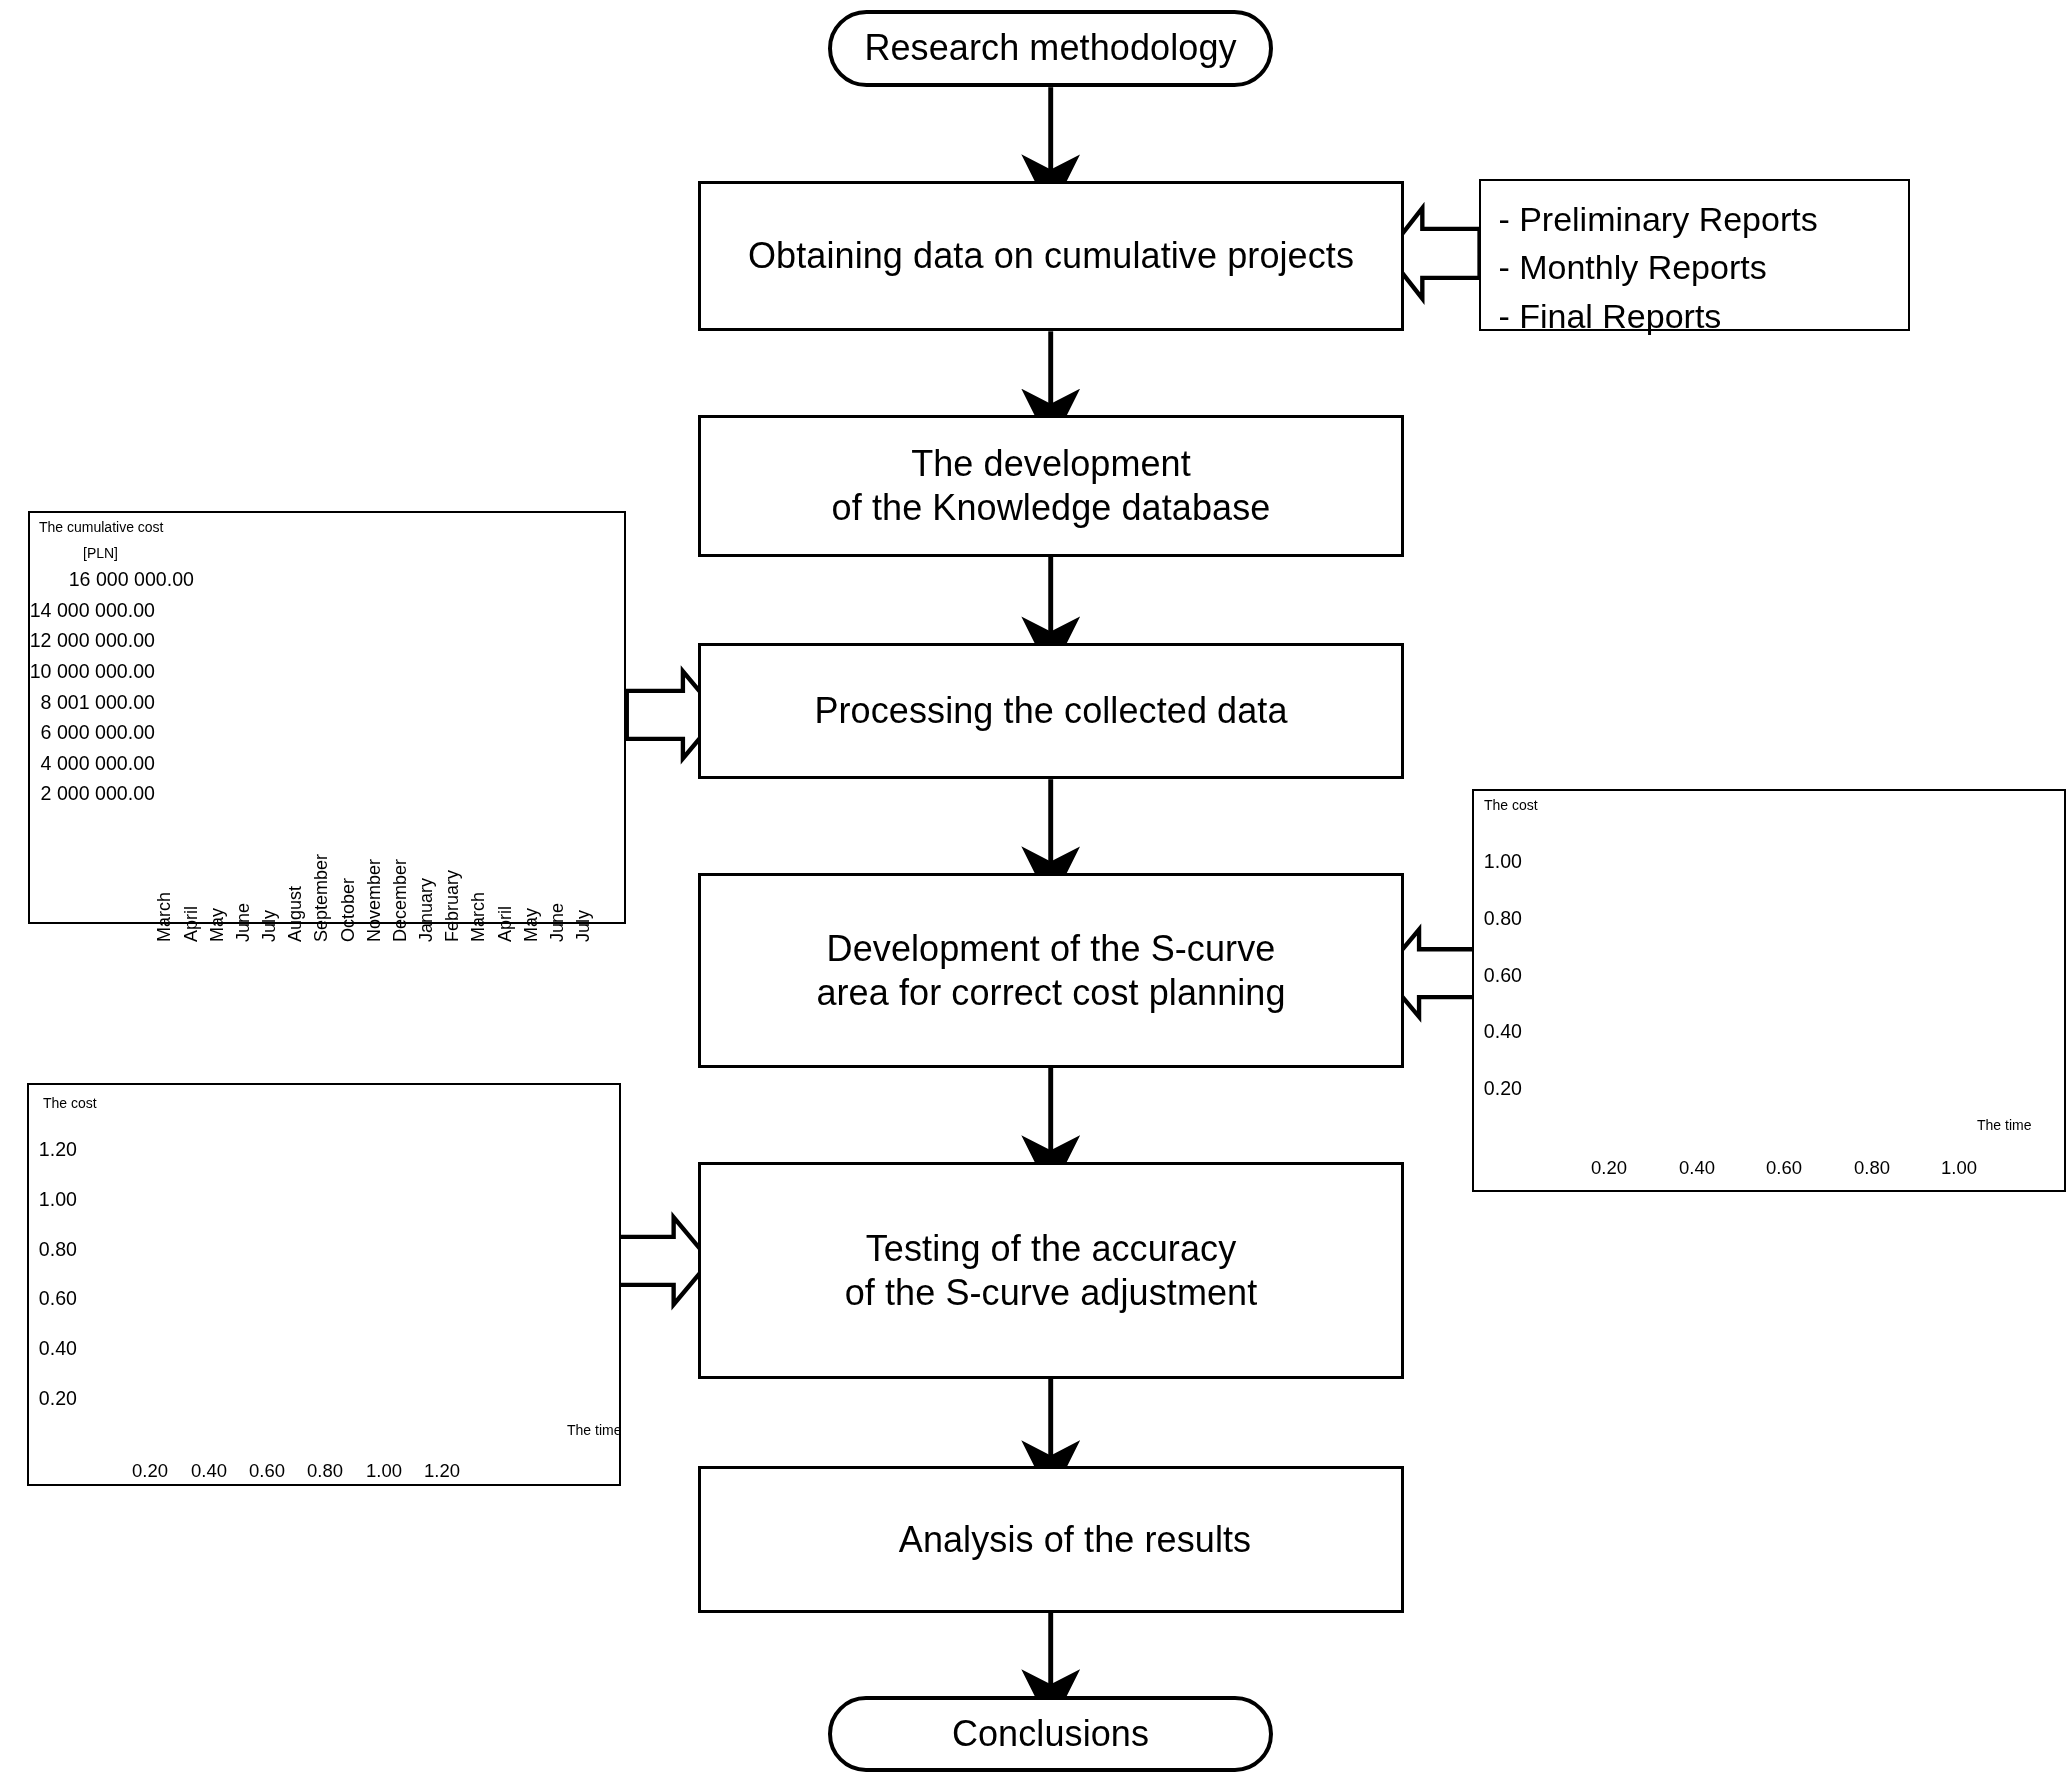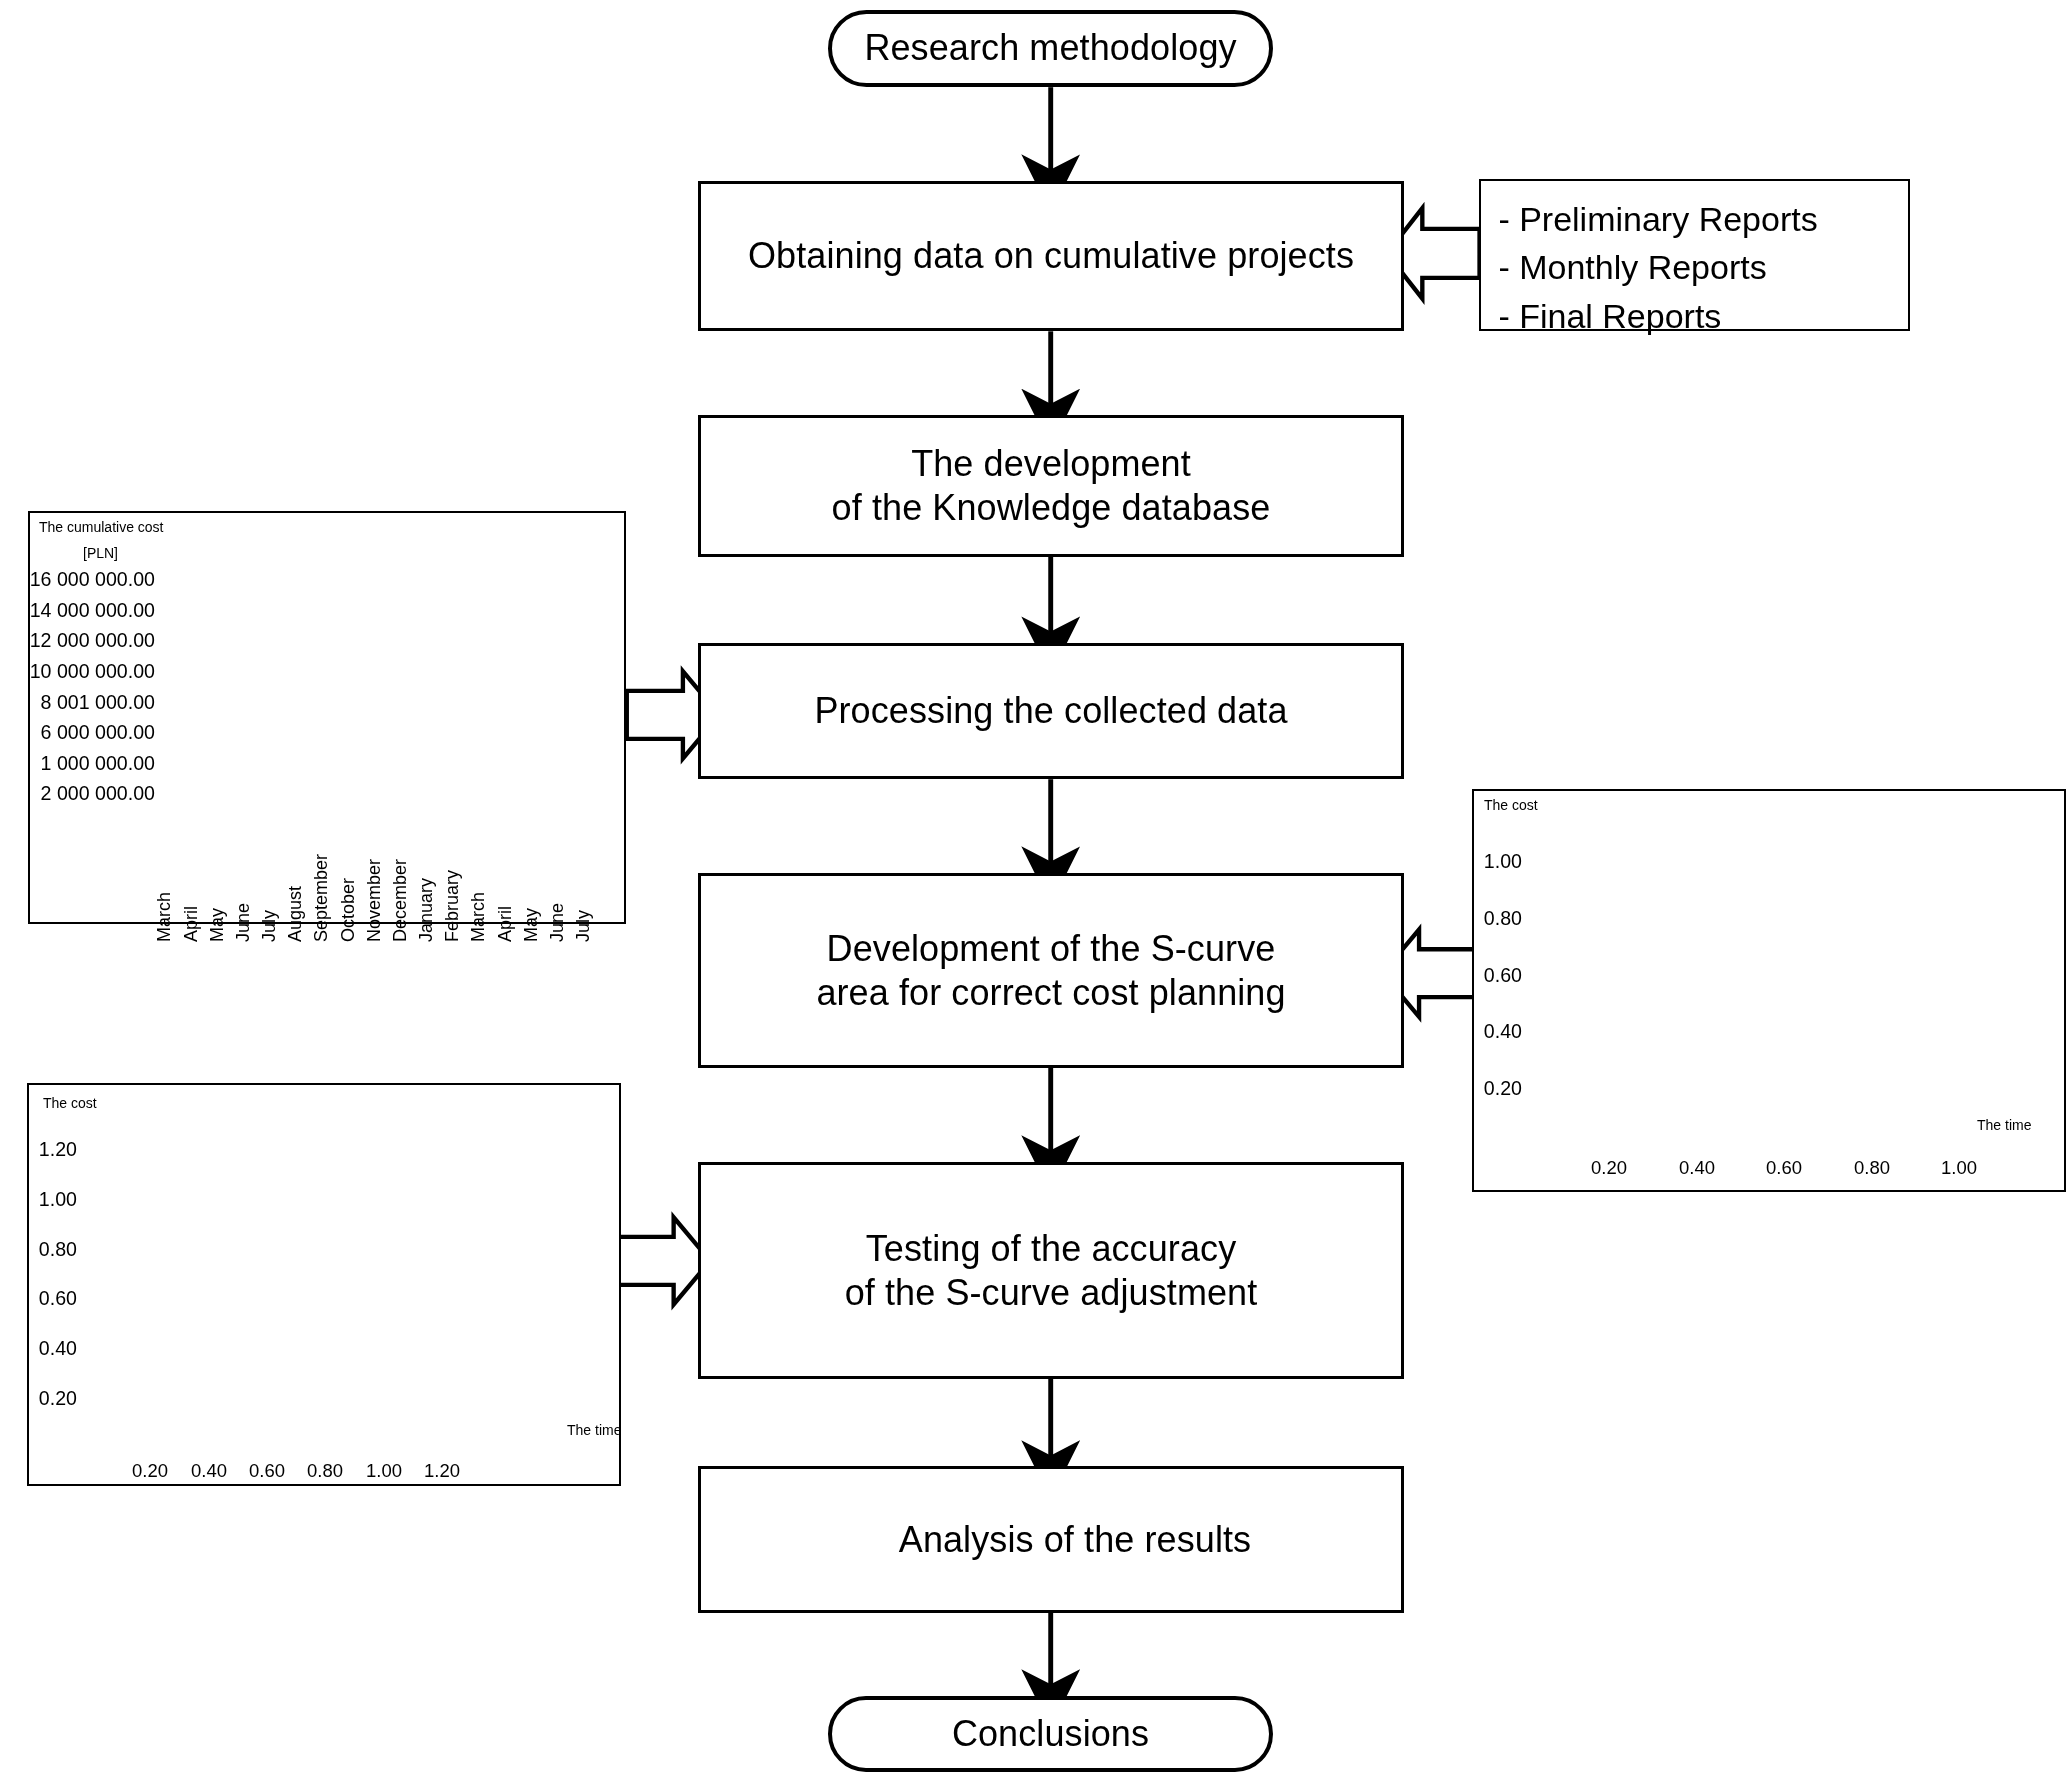--- a/index.html
+++ b/index.html
@@ -353,27 +353,27 @@
   </div>
 
   <div class="node term" style="left:828px;top:1696px;width:445px;height:76px;">
     <span class="lbl">Conclusions</span>
   </div>
 
   <div class="chartframe" style="left:28px;top:511px;width:598px;height:413px;"></div>
   <div class="ctitle" style="left:39px;top:519px;">The cumulative cost</div>
   <div class="ctitle" style="left:83px;top:545px;">[PLN]</div>
 
-  <div class="ctick" style="left:0px;top:568px;width:155px;">16 000 000.00</div>
+  <div class="ctick" style="left:0px;top:568px;width:155px;padding-left:39px;">16 000 000.00</div>
   <div class="ctick" style="left:0px;top:599px;width:155px;">14 000 000.00</div>
   <div class="ctick" style="left:0px;top:629px;width:155px;">12 000 000.00</div>
   <div class="ctick" style="left:0px;top:660px;width:155px;">10 000 000.00</div>
   <div class="ctick" style="left:0px;top:691px;width:155px;">8 001 000.00</div>
   <div class="ctick" style="left:0px;top:721px;width:155px;">6 000 000.00</div>
-  <div class="ctick" style="left:0px;top:752px;width:155px;">1 000 000.00</div>
+  <div class="ctick" style="left:0px;top:752px;width:155px;">4 000 000.00</div>
   <div class="ctick" style="left:0px;top:782px;width:155px;">2 000 000.00</div>
 
   <div class="mlabel" style="left:175px;top:921px;">March</div>
   <div class="mlabel" style="left:202px;top:921px;">April</div>
   <div class="mlabel" style="left:228px;top:921px;">May</div>
   <div class="mlabel" style="left:254px;top:921px;">June</div>
   <div class="mlabel" style="left:280px;top:921px;">July</div>
   <div class="mlabel" style="left:306px;top:921px;">August</div>
   <div class="mlabel" style="left:332px;top:921px;">September</div>
   <div class="mlabel" style="left:359px;top:921px;">October</div>

